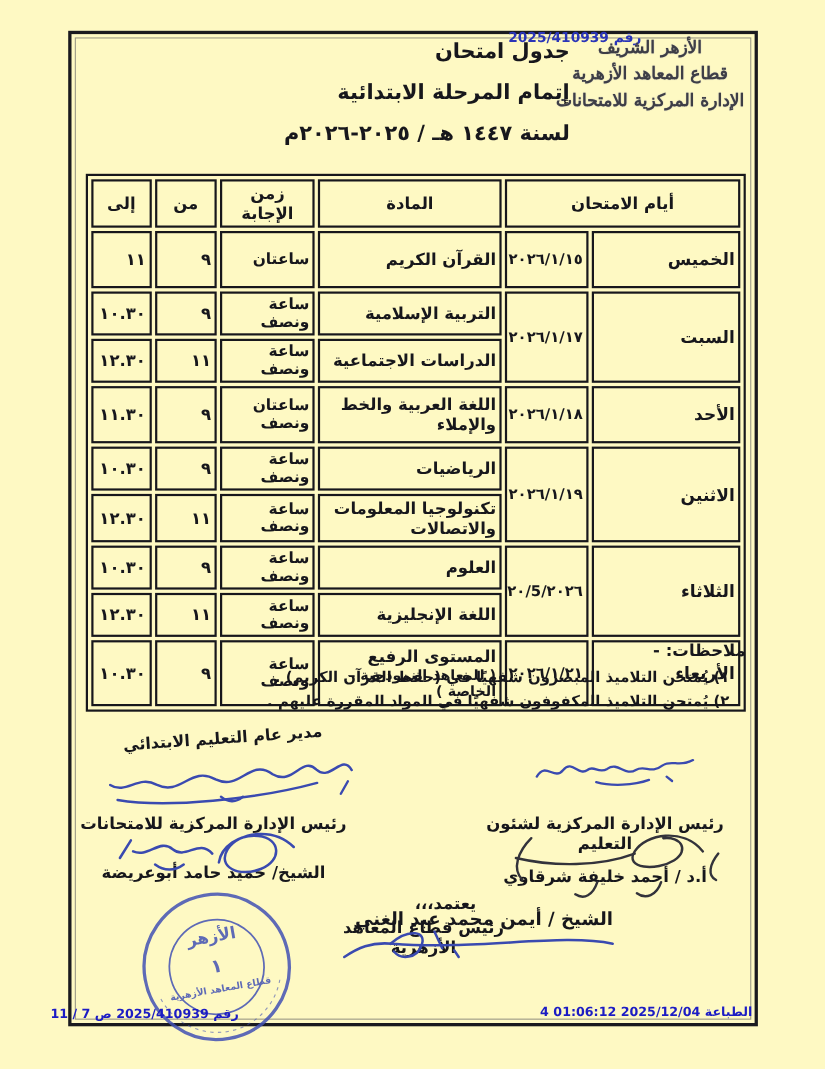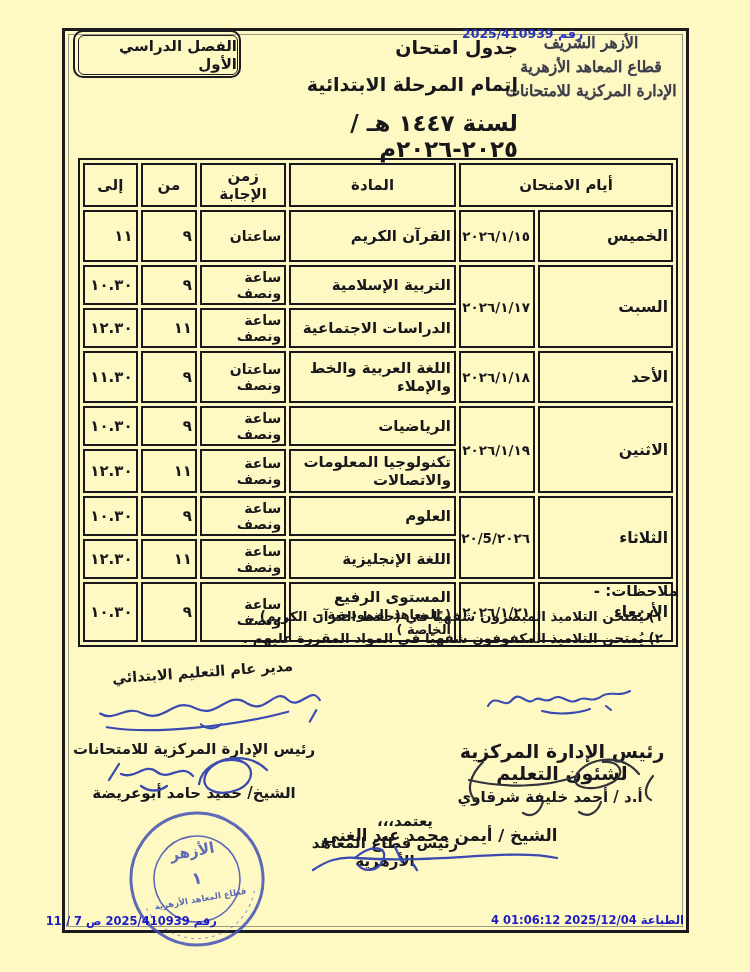--- a/index.html
+++ b/index.html
@@ -10,21 +10,21 @@
   .abs{position:absolute;}
   
   .reg-number{left:462px;top:26px;width:156px;text-align:left;color:#2a35b8;font-size:12.5px;font-weight:bold;direction:rtl;}
   .letterhead{right:70px;top:31px;width:178px;text-align:center;direction:rtl;font-family:"DejaVu Serif",serif;font-weight:bold;color:#3e3e46;text-shadow:0 0 1px #9a9aa0;}
   .letterhead div{font-size:15.5px;line-height:24px;white-space:nowrap;}
   .sem-box{left:73px;top:30px;width:168px;height:48px;border:2px solid #1b1b20;border-radius:10px;padding:3px;box-sizing:border-box;}
   .sem-box-inner{width:100%;height:100%;border:1.5px solid #1b1b20;border-radius:6px;display:flex;align-items:center;justify-content:center;font-weight:bold;font-size:15px;direction:rtl;}
   .titles{left:232px;top:36px;width:286px;text-align:right;direction:rtl;font-weight:bold;}
   .title-1{font-size:19px;margin-bottom:15px;}
   .title-2{font-size:19px;margin-bottom:15px;}
-  .title-3{font-size:23px;}
+  .title-3{font-size:19px;}
   
   .table-wrap{left:78px;top:158px;width:600px;}
   table.exam{width:100%;border-collapse:separate;border-spacing:3px;border:2.5px solid #17171c;table-layout:fixed;}
   table.exam th,table.exam td{border:2px solid #17171c;font-weight:bold;vertical-align:middle;padding:2px 3px;}
   table.exam th{font-size:15px;height:34px;}
   td.day{font-size:15.5px;}
   td.date{font-size:13.5px;}
   td.subj{font-size:15px;}
   td.dur{font-size:14px;}
   td.num{font-size:15px;}
@@ -35,21 +35,21 @@
   
   .notes{left:80px;top:582px;width:598px;direction:rtl;text-align:right;font-weight:bold;}
   .notes-heading{font-size:15px;margin-bottom:5px;}
   .note-item{font-size:13.5px;line-height:22px;padding-right:15px;}
   
   .sig-title{font-weight:bold;direction:rtl;text-align:center;}
   .specialist-title{left:470px;top:664px;width:200px;font-size:15px;}
   .director-title{left:85px;top:664px;width:235px;font-size:14.5px;transform:rotate(-4deg);}
   .exams-head-title{left:68px;top:740px;width:252px;font-size:15px;}
   .exams-head-name{left:68px;top:784px;width:252px;font-size:15px;}
-  .edu-head-title{left:432px;top:740px;width:260px;font-size:19px;}
+  .edu-head-title{left:420px;top:740px;width:260px;font-size:15px;}
   .edu-head-name{left:420px;top:788px;width:260px;font-size:15px;}
   .approve-word{left:330px;top:812px;width:150px;font-size:15px;}
   .approve-title{left:285px;top:834px;width:200px;font-size:15px;}
   .approve-name{left:290px;top:826px;width:300px;font-size:16.5px;}
   .sig-svg{position:absolute;pointer-events:none;}
   
   .footer-right{right:66px;top:913px;color:#1c1cc4;font-size:11.5px;font-weight:bold;direction:rtl;white-space:nowrap;text-align:center;}
   .footer-left{left:62px;top:914px;width:155px;color:#1c1cc4;font-size:11.5px;font-weight:bold;direction:rtl;text-align:right;white-space:nowrap;}
   .stamp{left:122px;top:804px;width:150px;height:150px;transform:rotate(-10deg);opacity:.85;}
 </style>
@@ -61,23 +61,20 @@
   <div class="frame"></div>
 
   <div class="abs reg-number">رقم 2025/410939</div>
 
   <div class="abs letterhead">
     <div>الأزهر الشريف</div>
     <div>قطاع المعاهد الأزهرية</div>
     <div>الإدارة المركزية للامتحانات</div>
   </div>
 
-  <div class="abs sem-box">
-    <div class="sem-box-inner">الفصل الدراسي الأول</div>
-  </div>
 
   <div class="abs titles">
     <div class="title-1">جدول امتحان</div>
     <div class="title-2">إتمام المرحلة الابتدائية</div>
     <div class="title-3">لسنة ١٤٤٧ هـ / ٢٠٢٥-٢٠٢٦م</div>
   </div>
 
   <div class="abs table-wrap">
     <table class="exam" dir="rtl">
       <colgroup>

